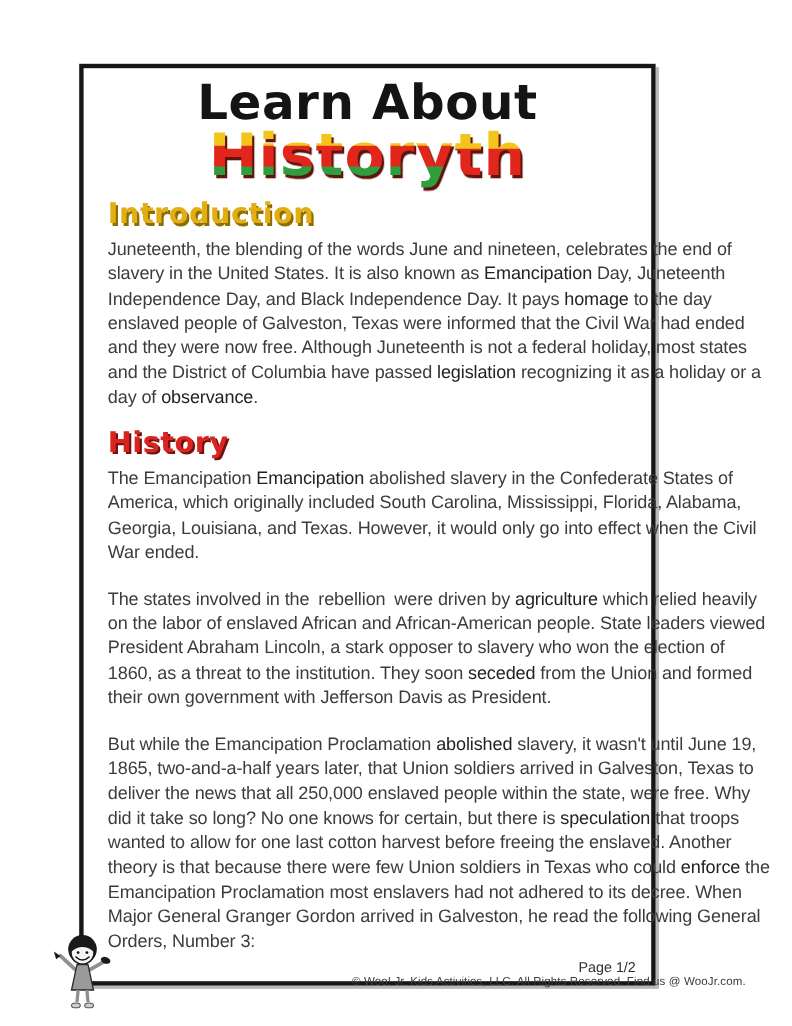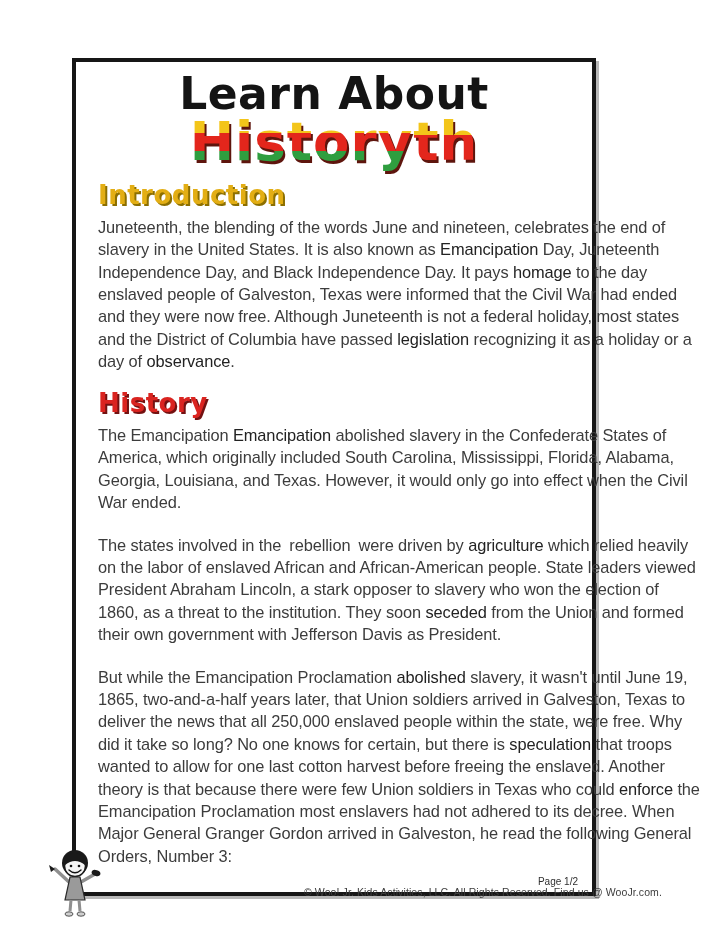--- a/index.html
+++ b/index.html
@@ -82,27 +82,27 @@
     line-height: 22.4px;
     color: var(--text);
     letter-spacing: -0.1px;
   }
   .para + .para { margin-top: 20px; }
   .para strong { font-weight: 400; color: #222; text-align: center; }
   
   .page-label {
     position: absolute;
     right: 14px; bottom: 5px;
-    font-size: 10px;
+    font-size: 13px;
     color: #2f2f2f;
     text-align: right;
   }
   .copyright {
     position: absolute;
-    top: 886px; right: 58px;
+    top: 886px; right: 42px;
     font-size: 10.5px;
     color: #3d3d3d;
     letter-spacing: 0.1px;
   }
   .mascot {
     position: absolute;
     left: 45px; top: 841px;
     width: 60px; height: 86px;
     z-index: 3;
   }

